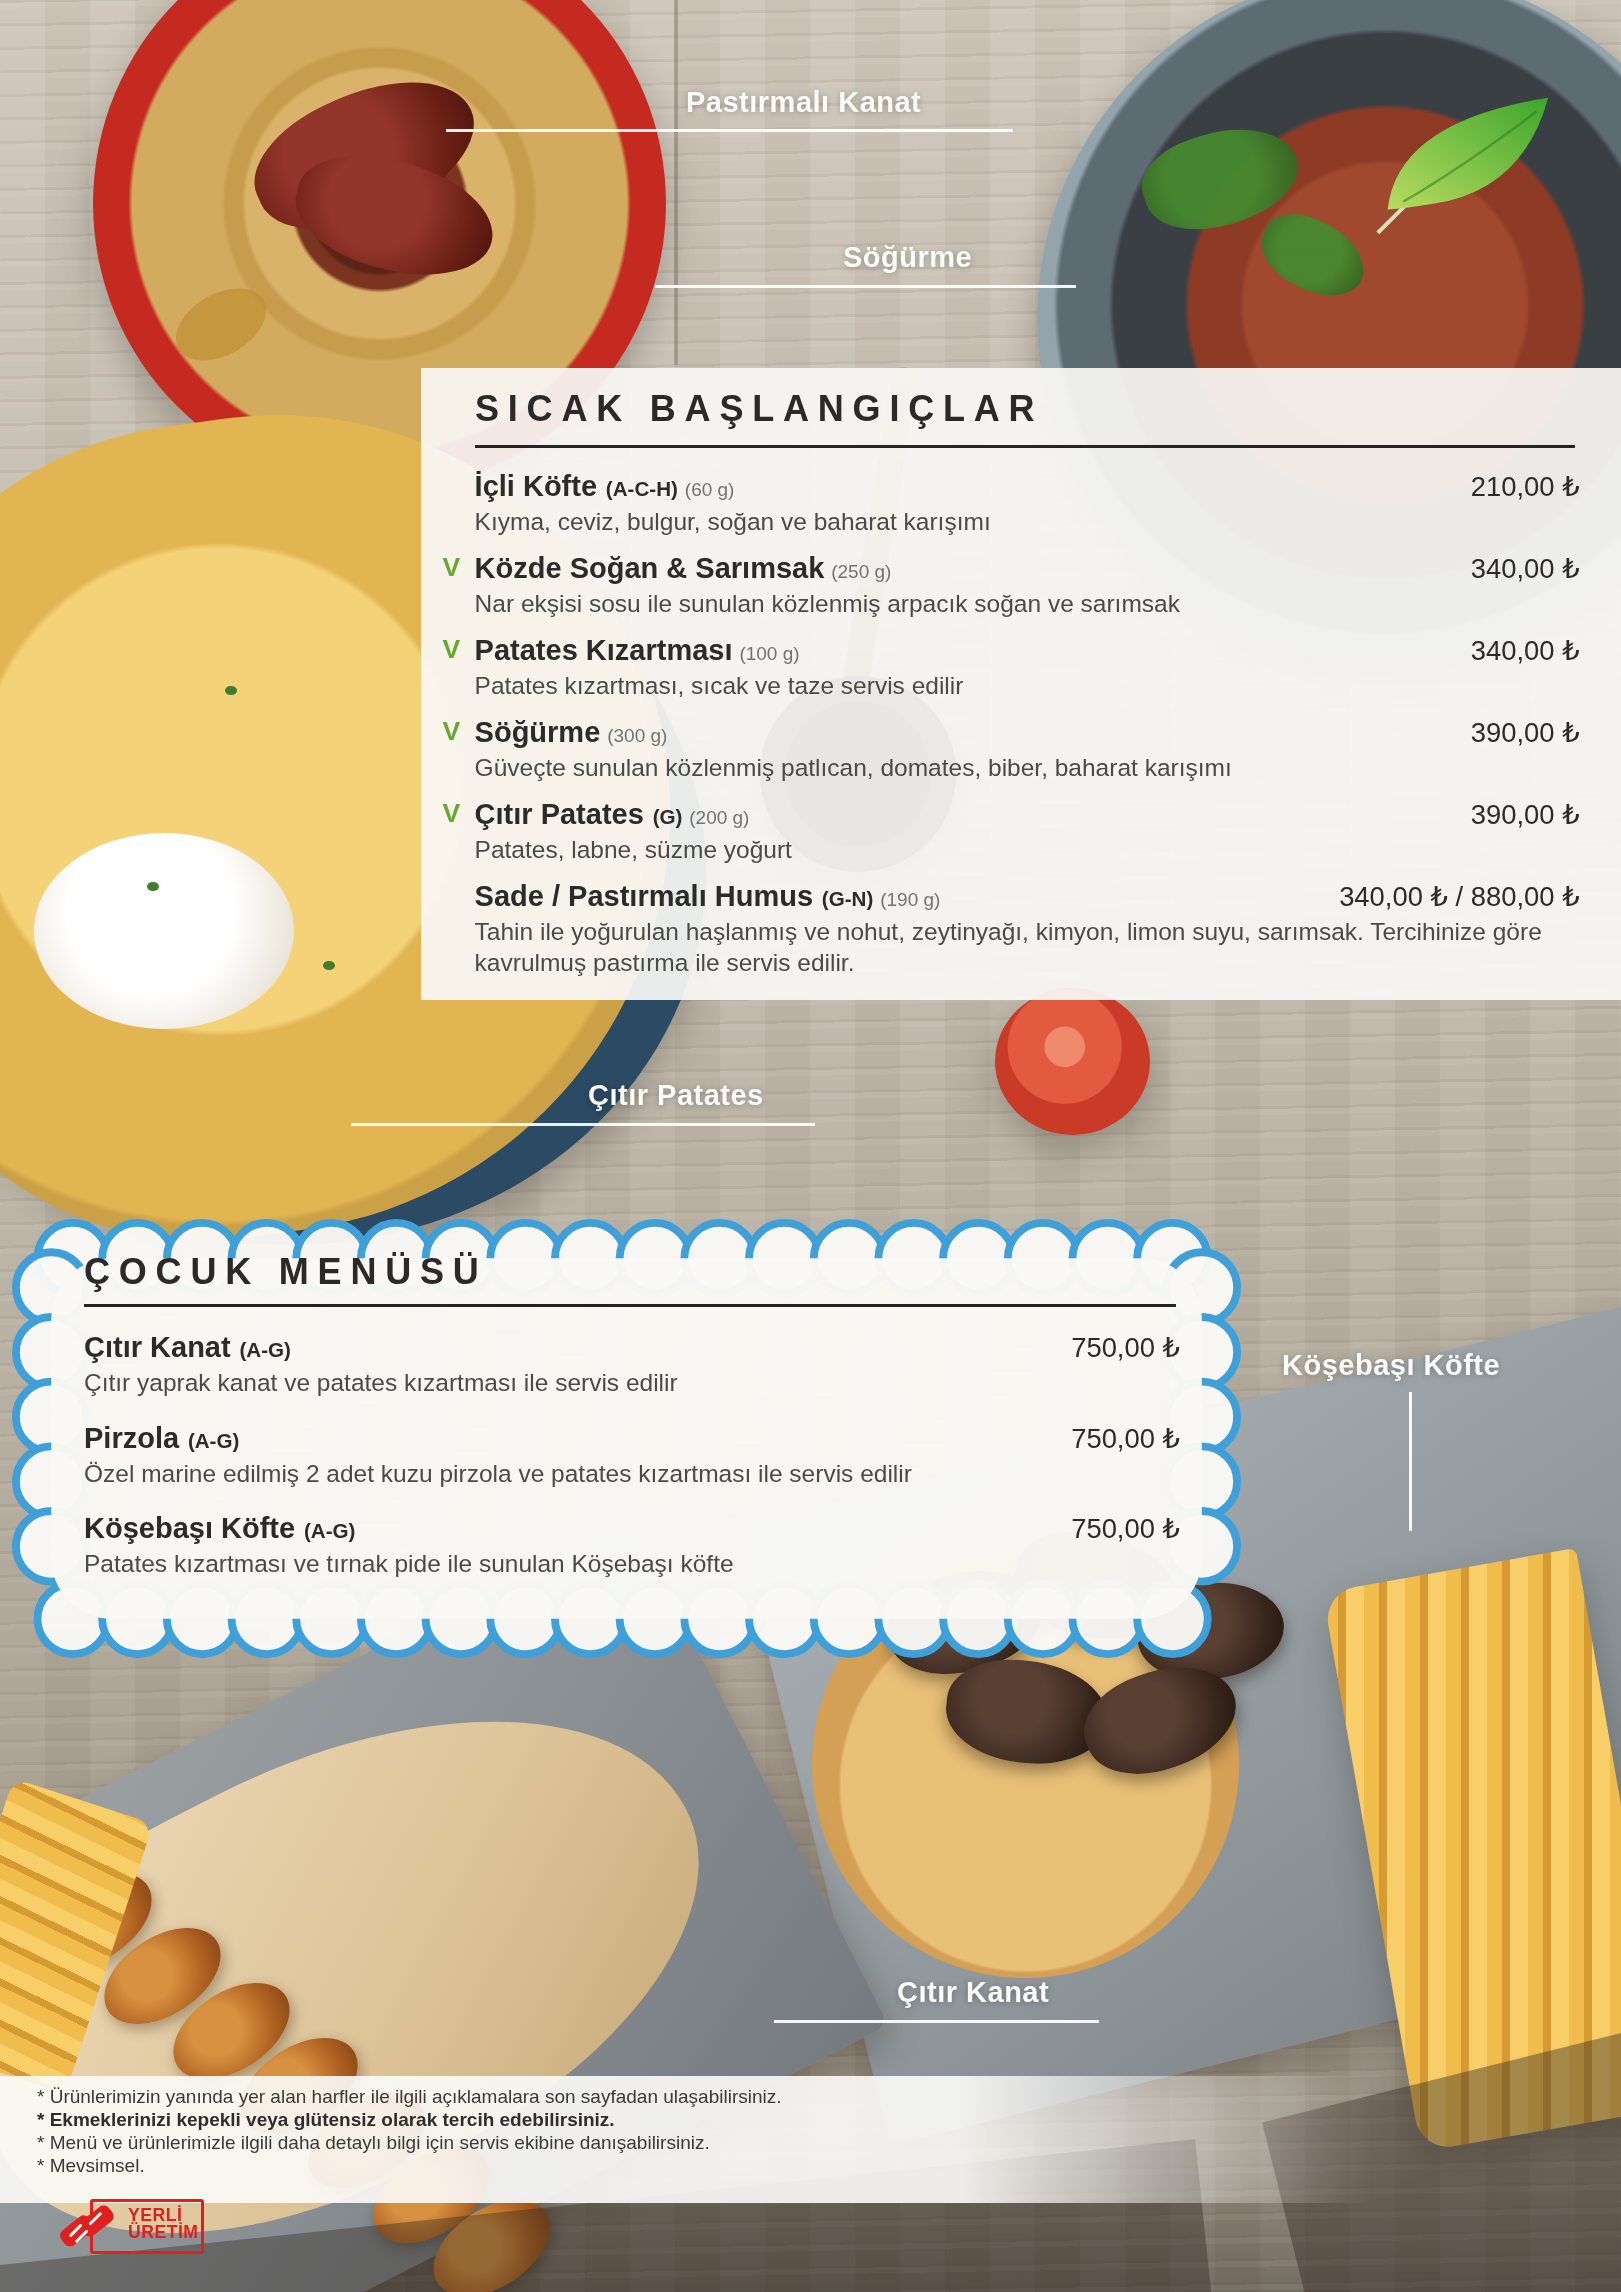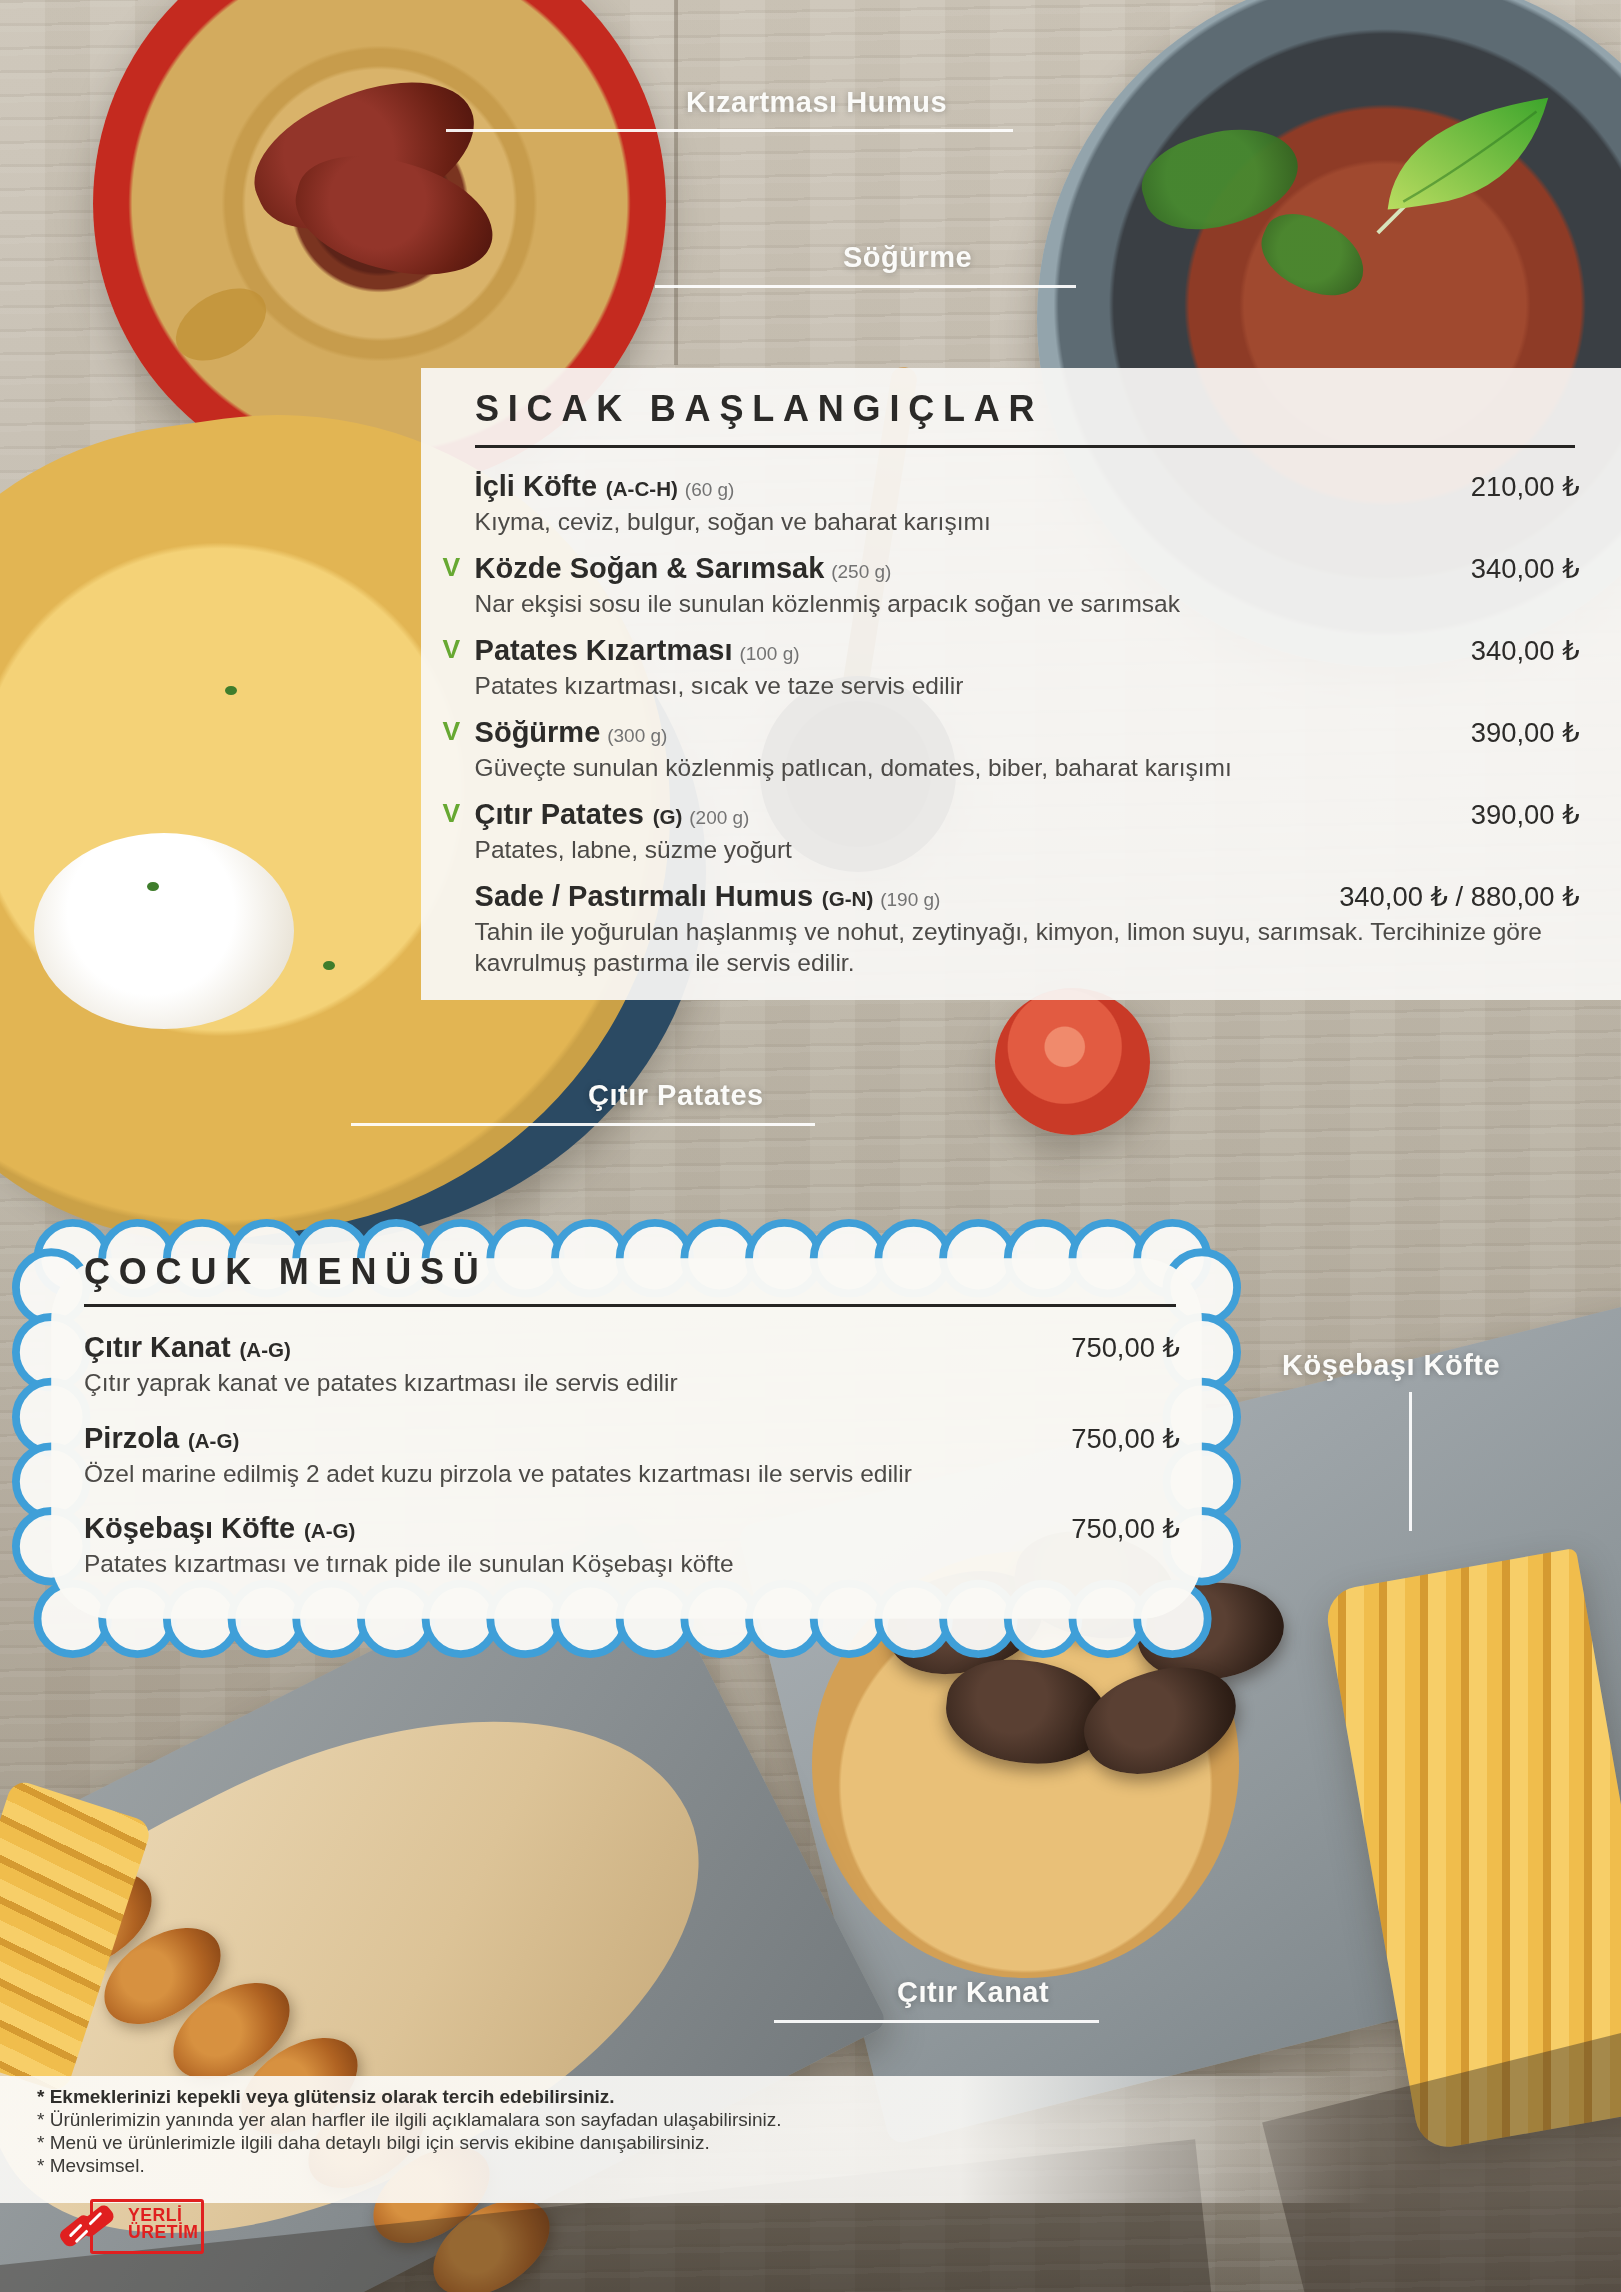--- a/index.html
+++ b/index.html
@@ -167,21 +167,21 @@
       <linearGradient id="lg" x1="0" y1="1" x2="1" y2="0">
         <stop offset="0" stop-color="#b9dc60"></stop>
           <stop offset="1" stop-color="#3da52c"></stop>
       </linearGradient>
     </defs>
     <path d="M8 152 L52 108" stroke="#d7e4bc" stroke-width="4" fill="none"></path>
     <path d="M18 128 Q28 38 182 14 Q156 108 66 122 Q36 127 18 128 Z" fill="url(#lg)"></path>
     <path d="M34 120 Q96 84 170 28" stroke="#2f7a22" stroke-width="2.5" fill="none" opacity=".55"></path>
   </svg>
 
-  <div class="abs plabel" style="left:686px;top:86px;">Kızartması Humus</div>
+  <div class="abs plabel" style="left:686px;top:86px;">Pastırmalı Kanat</div>
   <div class="abs pline" style="left:446px;top:129px;width:567px;"></div>
 
   <div class="abs plabel" style="left:843px;top:241px;">Söğürme</div>
   <div class="abs pline" style="left:655px;top:285px;width:421px;"></div>
 
   <div class="abs plabel" style="left:588px;top:1079px;">Çıtır Patates</div>
   <div class="abs pline" style="left:351px;top:1123px;width:464px;"></div>
 
   <div class="abs plabel" style="left:1282px;top:1349px;">Köşebaşı Köfte</div>
   <div class="abs pline-v" style="left:1409px;top:1392px;height:139px;"></div>
@@ -337,22 +337,22 @@
       <div class="mrow">
         <span class="iname">Köşebaşı Köfte</span>
         <span class="iallerg">(A-G)</span>
         <span class="iprice">750,00 ₺</span>
       </div>
       <div class="idesc">Patates kızartması ve tırnak pide ile sunulan Köşebaşı köfte</div>
     </div>
   </div>
 
   <div class="abs footnotes">
+    <div class="fn">* Ürünlerimizin yanında yer alan harfler ile ilgili açıklamalara son sayfadan ulaşabilirsiniz.</div>
     <div class="fn fn-strong">* Ekmeklerinizi kepekli veya glütensiz olarak tercih edebilirsiniz.</div>
-    <div class="fn">* Ürünlerimizin yanında yer alan harfler ile ilgili açıklamalara son sayfadan ulaşabilirsiniz.</div>
     <div class="fn">* Menü ve ürünlerimizle ilgili daha detaylı bilgi için servis ekibine danışabilirsiniz.</div>
     <div class="fn">* Mevsimsel.</div>
   </div>
 
   <div class="abs badge">
     <div class="abs badge-frame"></div>
     <svg class="abs" style="left:-3.9px;top:0;" width="63" height="63" viewBox="0 0 64 64">
       <g fill="#e01f1f">
         <rect x="4" y="26" width="36" height="19" rx="7" transform="rotate(-38 22 35)"></rect>
         <rect x="24" y="16" width="36" height="19" rx="7" transform="rotate(-38 42 25)"></rect>

